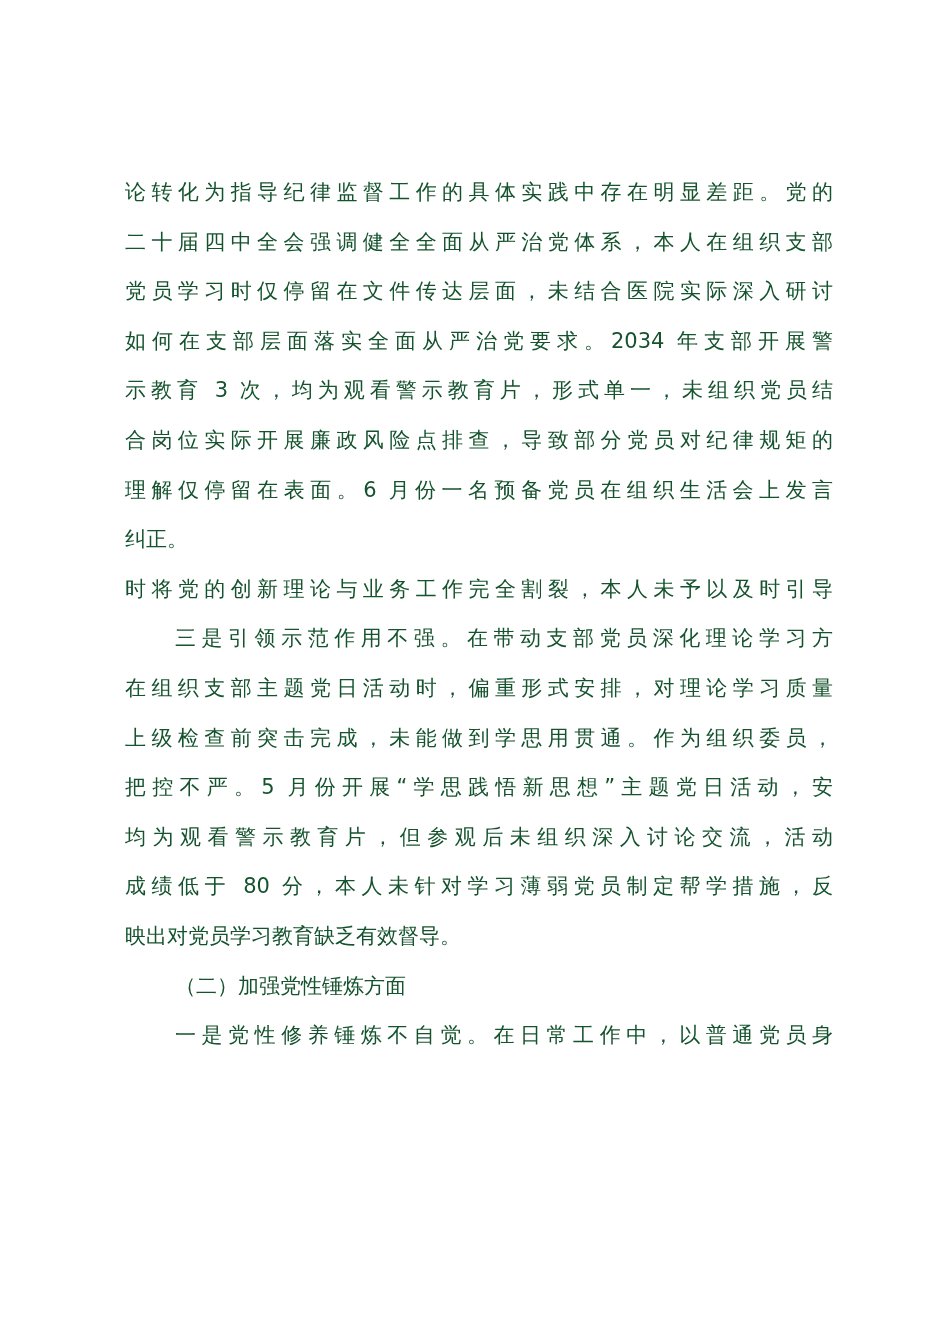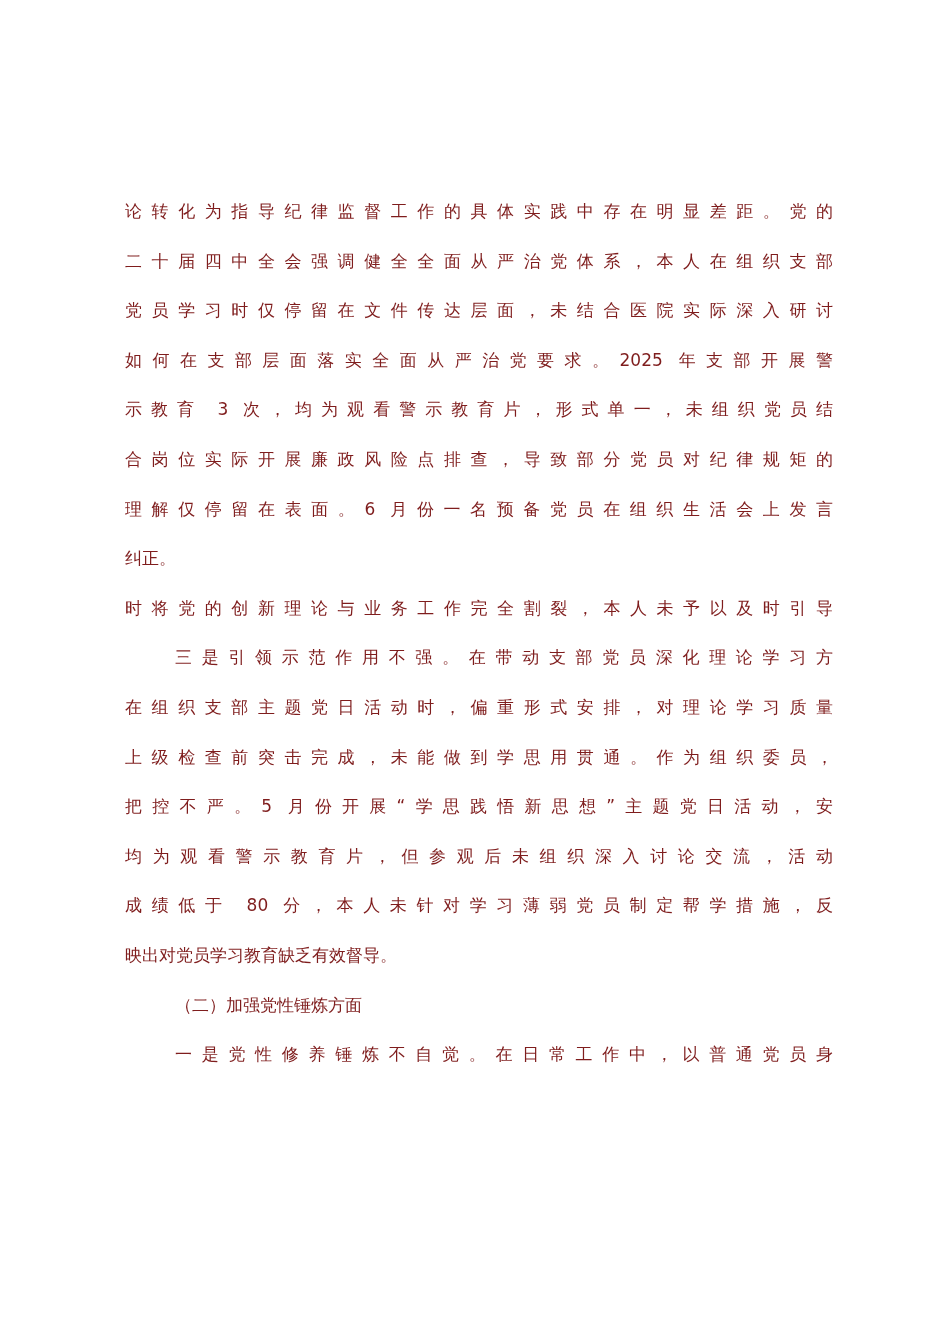--- a/index.html
+++ b/index.html
@@ -1,45 +1,45 @@
 <!DOCTYPE html>
 <html><head>
 <meta charset="utf-8">
 <style>
   html, body { margin: 0; padding: 0; background: #ffffff; }
   body { width: 950px; height: 1344px; position: relative; overflow: hidden; }
   .page {
     position: absolute;
     left: 125px;
-    top: 187px;
+    top: 168px;
     width: 708px;
     font-family: "DejaVu Sans", sans-serif;
-    font-size: 17px;
+    font-size: 21px;
     line-height: 49.6px;
-    color: #7f1d1d;
+    color: #14532d;
     text-align: justify;
     text-justify: inter-ideograph;
   }
   .line {
     display: block;
     white-space: nowrap;
     text-align-last: justify;
     height: 49.6px;
   }
   .line.last { text-align-last: left; }
   .indent { padding-left: 50px; }
 </style>
 </head>
 <body>
 
 <div class="page">
   <span class="line">论转化为指导纪律监督工作的具体实践中存在明显差距。党的</span>
   <span class="line">二十届四中全会强调健全全面从严治党体系，本人在组织支部</span>
   <span class="line">党员学习时仅停留在文件传达层面，未结合医院实际深入研讨</span>
-  <span class="line">如何在支部层面落实全面从严治党要求。2025 年支部开展警</span>
+  <span class="line">如何在支部层面落实全面从严治党要求。2034 年支部开展警</span>
   <span class="line">示教育 3 次，均为观看警示教育片，形式单一，未组织党员结</span>
   <span class="line">合岗位实际开展廉政风险点排查，导致部分党员对纪律规矩的</span>
   <span class="line">理解仅停留在表面。6 月份一名预备党员在组织生活会上发言</span>
   <span class="line last">纠正。</span>
   <span class="line">时将党的创新理论与业务工作完全割裂，本人未予以及时引导</span>
   <span class="line indent">三是引领示范作用不强。在带动支部党员深化理论学习方</span>
   <span class="line">在组织支部主题党日活动时，偏重形式安排，对理论学习质量</span>
   <span class="line">上级检查前突击完成，未能做到学思用贯通。作为组织委员，</span>
   <span class="line">把控不严。5 月份开展“学思践悟新思想”主题党日活动，安</span>
   <span class="line">均为观看警示教育片，但参观后未组织深入讨论交流，活动</span>

